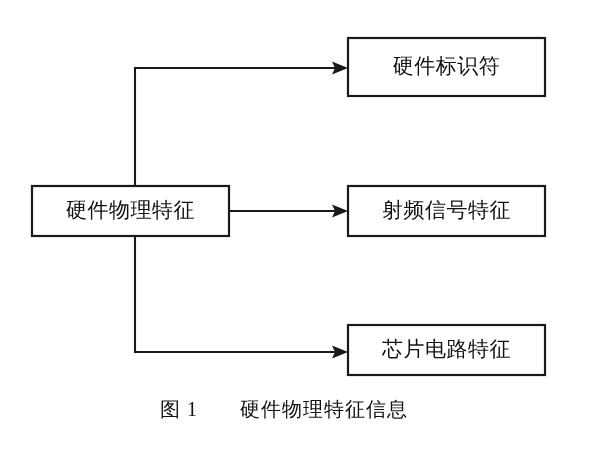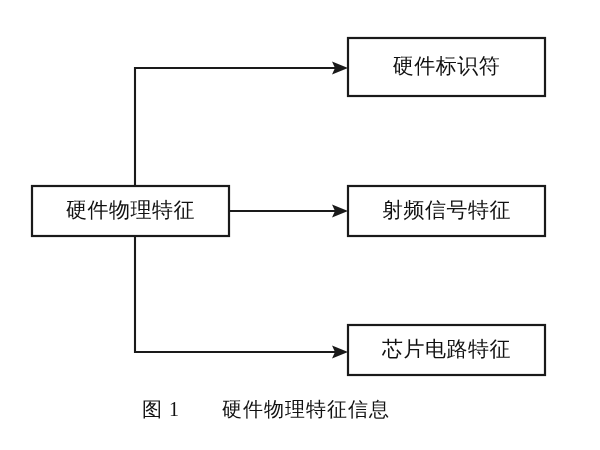--- a/index.html
+++ b/index.html
@@ -50,20 +50,21 @@
     position: absolute;
     left: 0;
     top: 396px;
     width: 532px;
     text-align: center;
     font-family: "Liberation Serif", "DejaVu Serif", serif;
     font-size: 20px;
     color: #111111;
     letter-spacing: 1px;
     white-space: pre;
+    padding-left: 18px;
   }
 </style>
 </head>
 <body>
 
 <div id="page">
 
   <svg id="diagram-svg" viewBox="0 0 600 450">
 
     <g>

